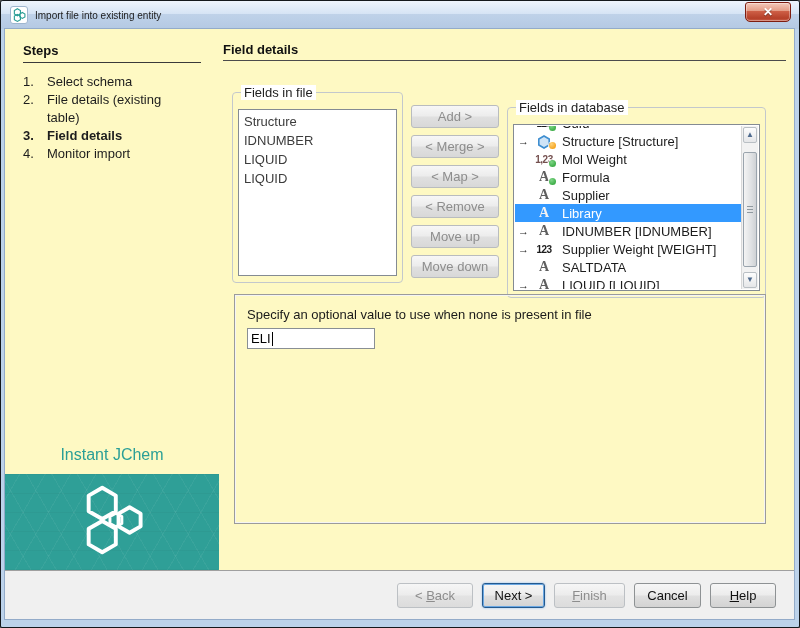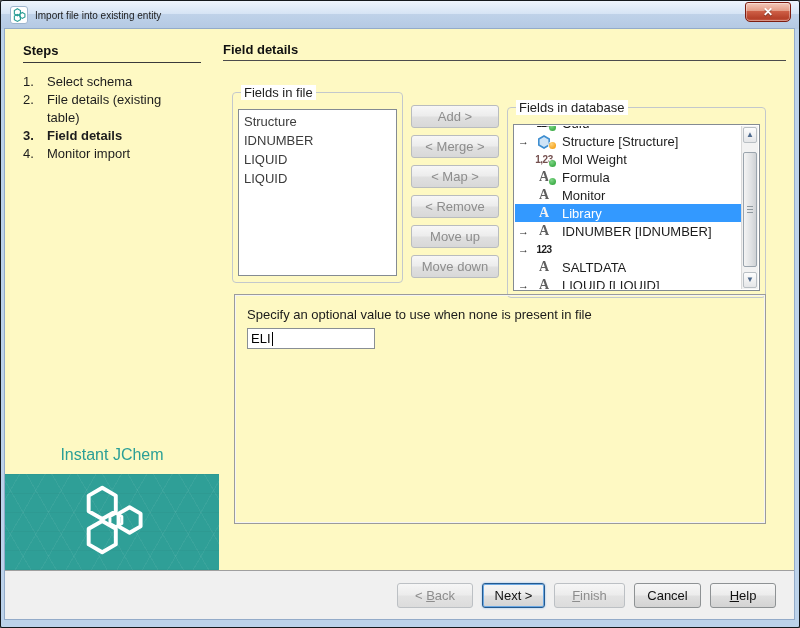--- a/index.html
+++ b/index.html
@@ -225,35 +225,36 @@
                 <span class="db-txt">Mol Weight</span>
               </div>
               <div class="db-row">
                 <span class="db-arrow"></span>
                 <span class="db-ic"><span class="ic-glyph">A</span><span class="badge badge-green"></span></span>
                 <span class="db-txt">Formula</span>
               </div>
               <div class="db-row">
                 <span class="db-arrow"></span>
                 <span class="db-ic"><span class="ic-glyph">A</span></span>
-                <span class="db-txt">Monitor</span>
+                <span class="db-txt">Supplier</span>
               </div>
               <div class="db-row selected">
                 <span class="db-arrow"></span>
                 <span class="db-ic"><span class="ic-glyph">A</span></span>
                 <span class="db-txt">Library</span>
               </div>
               <div class="db-row">
                 <span class="db-arrow">→</span>
                 <span class="db-ic"><span class="ic-glyph">A</span></span>
                 <span class="db-txt">IDNUMBER [IDNUMBER]</span>
               </div>
               <div class="db-row">
                 <span class="db-arrow">→</span>
                 <span class="db-ic"><span class="ic-num">123</span></span>
+                <span class="db-txt">Supplier Weight [WEIGHT]</span>
               </div>
               <div class="db-row">
                 <span class="db-arrow"></span>
                 <span class="db-ic"><span class="ic-glyph">A</span></span>
                 <span class="db-txt">SALTDATA</span>
               </div>
               <div class="db-row">
                 <span class="db-arrow">→</span>
                 <span class="db-ic"><span class="ic-glyph">A</span></span>
                 <span class="db-txt">LIQUID [LIQUID]</span>

